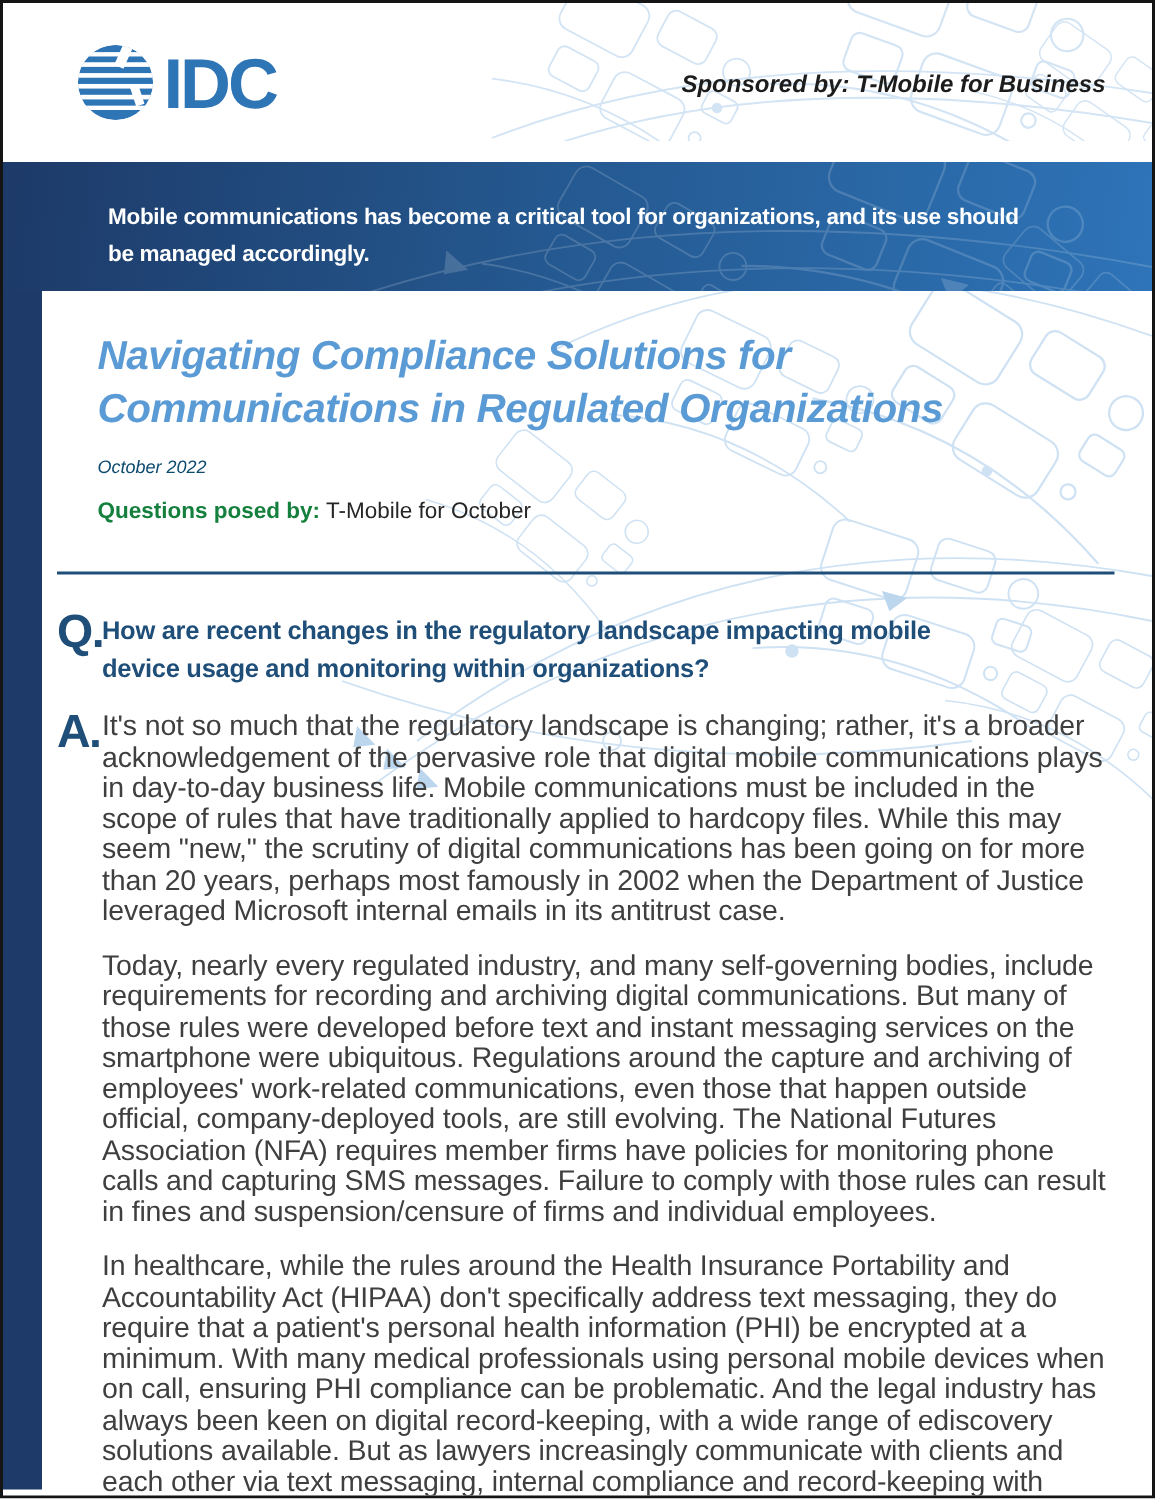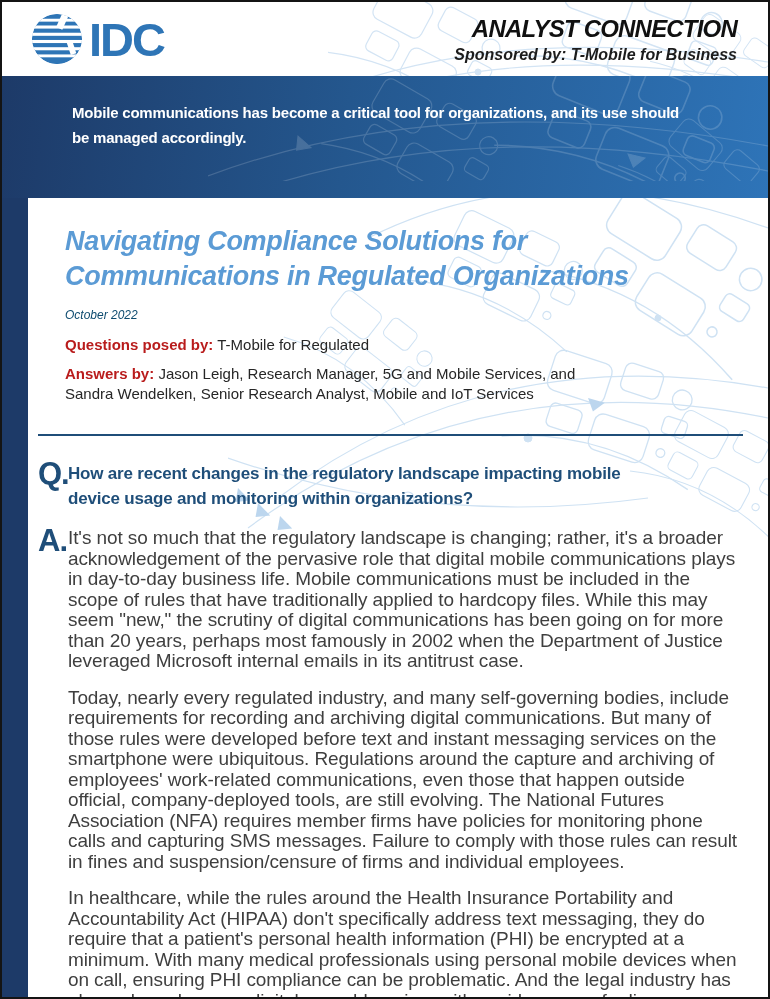--- a/index.html
+++ b/index.html
@@ -8,53 +8,54 @@
     border:2px solid #141414; background:#ffffff; overflow:hidden;
     font-family:"Liberation Sans", sans-serif;
   }
   
   .pattern { position:absolute; z-index:0; pointer-events:none; }
   .pattern-header { top:0; right:0; width:440px; height:92px; }
   .pattern-banner { top:0; right:0; width:560px; height:105px; }
   .pattern-content { top:0; right:0; width:540px; height:380px; }
   
   .masthead {
-    position:relative; z-index:1; height:74px;
+    position:relative; z-index:1; height:106px;
     display:flex; align-items:center; justify-content:space-between;
     padding:0 31px 0 28px;
+    margin-left:20px;
   }
   .logo { display:flex; align-items:center; gap:5px; }
   .logo-text { font-weight:700; font-size:47px; color:#2E75B6; letter-spacing:-2px; line-height:1; }
   .mast-right { text-align:right; }
   .report-type { font-style:italic; font-weight:800; font-size:24px; letter-spacing:-0.8px; color:#101010; }
   .sponsor { font-style:italic; font-weight:600; font-size:16px; color:#1c1c1c; margin-top:3px; }
   
   .banner {
-    position:relative; z-index:1; height:122px; overflow:hidden;
+    position:relative; z-index:1; height:86px; overflow:hidden;
     background:linear-gradient(97deg,#1D3A68 0%,#24578E 45%,#2E74B8 100%);
   }
   .banner-text {
     position:relative; z-index:1; margin:0; padding:24px 40px 0 70px;
     color:#ffffff; font-weight:700; font-size:15px; line-height:25px;
     letter-spacing:-0.2px; white-space:pre-line;
   }
   
   .content { display:flex; height:799px; }
   .left-strip { width:26px; background:#1D3A68; flex:0 0 26px; }
   .main { position:relative; flex:1; padding:0 25px 0 10px; }
   .main > .pattern { z-index:0; }
   .main > :not(.pattern) { position:relative; z-index:1; }
   .title {
     font-style:italic; font-weight:700; font-size:27px; line-height:35px;
     color:#5B9BD5; margin:26px 0 0 27px; white-space:pre-line; letter-spacing:-0.3px;
   }
   .date { font-style:italic; font-size:12px; color:#0c4a6e; margin:14px 0 0 27px; }
   .byline { font-size:15px; color:#262626; margin:13px 0 0 27px; white-space:pre-line; line-height:20px; }
   .byline + .byline { margin-top:9px; }
-  .byline b { font-weight:700; color:#b91c1c; }
+  .byline b { font-weight:700; color:#15803d; }
   .rule { border:none; border-top:2px solid #1F4E79; width:705px; margin:30px 0 0 0; }
   .q-row, .a-row { display:flex; }
   .q-row { margin-top:22px; }
   .a-row { margin-top:14px; }
   .marker {
     flex:0 0 30px; width:30px; font-weight:700; font-size:31px; line-height:31px;
     color:#1F4E79; letter-spacing:-1px;
   }
   .question {
     font-weight:700; font-size:17px; line-height:25px; color:#1F4E79;
@@ -113,21 +114,20 @@
           <rect x="0" y="29" width="56" height="3.2" fill="#fff"></rect>
           <rect x="0" y="36.5" width="56" height="3.2" fill="#fff"></rect>
           <rect x="0" y="44" width="56" height="3" fill="#fff"></rect>
           <rect x="30" y="2" width="7" height="16" fill="#fff" transform="rotate(24 34 10)"></rect>
           <rect x="40" y="30" width="6" height="14" fill="#fff" transform="rotate(-18 43 37)"></rect>
         </g>
       </svg>
       <span class="logo-text">IDC</span>
     </div>
     <div class="mast-right">
-      <div class="report-type">ANALYST CONNECTION</div>
       <div class="sponsor">Sponsored by: T-Mobile for Business</div>
     </div>
   </header>
 
   <div class="banner">
     <svg class="pattern pattern-banner" viewBox="0 0 560 105">
       <g stroke="#ffffff" opacity="0.16">
         <use href="#cluster" transform="translate(180,0) rotate(30)"></use>
         <use href="#cluster" transform="translate(360,-30) rotate(22) scale(1.3)"></use>
         <use href="#cluster" transform="translate(480,40) rotate(40) scale(0.9)"></use>
@@ -161,23 +161,21 @@
             <use href="#tri" transform="translate(52,318) rotate(22)"></use>
             <use href="#tri" transform="translate(360,200) rotate(-8)"></use>
           </g>
         </g>
       </svg>
 
       <h1 class="title">Navigating Compliance Solutions for
 Communications in Regulated Organizations</h1>
       <div class="date">October 2022</div>
 
-      <p class="byline"><b>Questions posed by:</b> <span>T-Mobile for Regulated</span></p>
-      <p class="byline"><b>Answers by:</b> <span>Jason Leigh, Research Manager, 5G and Mobile Services, and
-Sandra Wendelken, Senior Research Analyst, Mobile and IoT Services</span></p>
+      <p class="byline"><b>Questions posed by:</b> <span>T-Mobile for October</span></p>
 
       <hr class="rule">
 
       <section>
         <div class="q-row">
           <span class="marker">Q.</span>
           <h2 class="question">How are recent changes in the regulatory landscape impacting mobile
 device usage and monitoring within organizations?</h2>
         </div>
         <div class="a-row">

